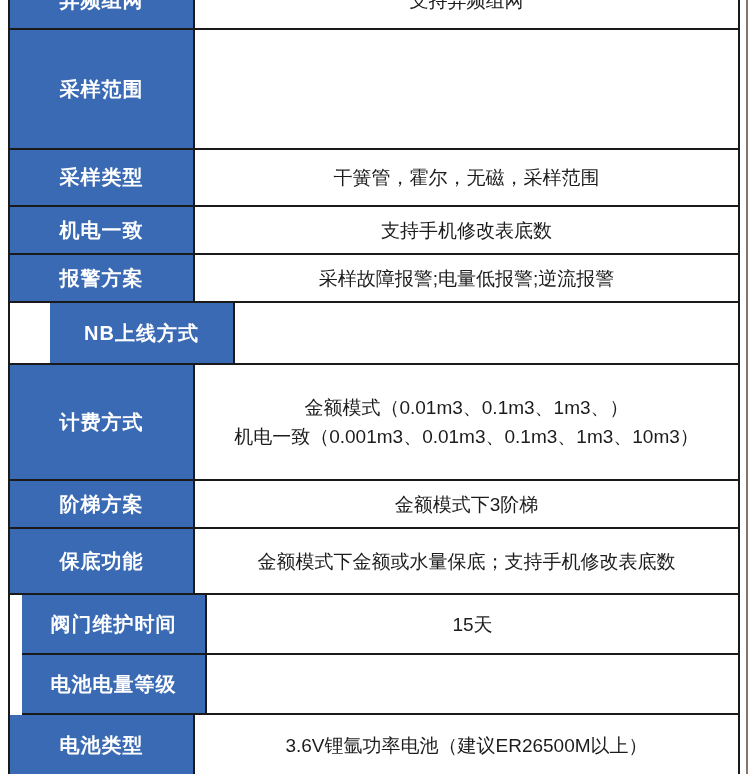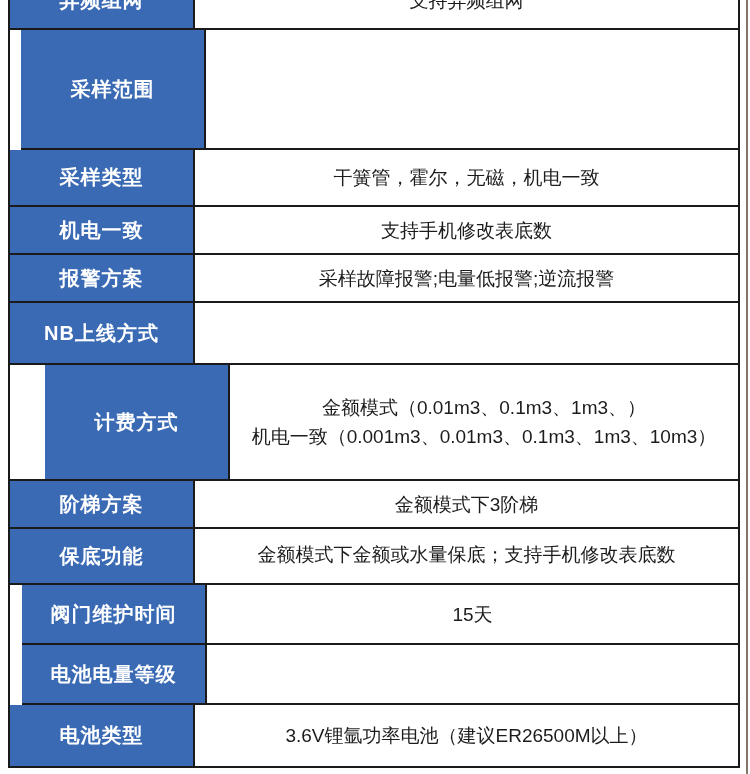--- a/index.html
+++ b/index.html
@@ -31,25 +31,25 @@
     border-right: 2px solid #1a1a1a;
     box-sizing: border-box;
     background: #ffffff;
   }
   .row {
     display: flex;
     box-sizing: border-box;
     border-bottom: 2px solid #1a1a1a;
   }
   .h57  { height: 57px; }
-  .h120 { height: 120px; margin-left: 11px; }
+  .h120 { height: 120px; }
   .h59  { height: 48px; }
-  .h62  { height: 62px; }
-  .h116 { height: 116px; padding-left: 35px; }
-  .h56  { height: 56px; font-family: Liberation Mono, monospace; }
+  .h62  { height: 62px; padding-left: 40px; }
+  .h116 { height: 116px; }
+  .h56  { height: 66px; }
   .h60  { height: 60px; margin-left: 12px; }
   .h63  { height: 63px; }
   .cell {
     display: flex;
     flex-direction: column;
     align-items: center;
     justify-content: center;
     text-align: center;
   }
   .cell.label {
@@ -83,21 +83,21 @@
     </div>
   </div>
 
   <div class="row h120">
     <div class="cell label">采样范围</div>
   </div>
 
   <div class="row h57">
     <div class="cell label">采样类型</div>
     <div class="cell value">
-      <span>干簧管，霍尔，无磁，机电一致</span>
+      <span>干簧管，霍尔，无磁，采样范围</span>
     </div>
   </div>
 
   <div class="row h59">
     <div class="cell label">机电一致</div>
     <div class="cell value">
       <span>支持手机修改表底数</span>
     </div>
   </div>
 

